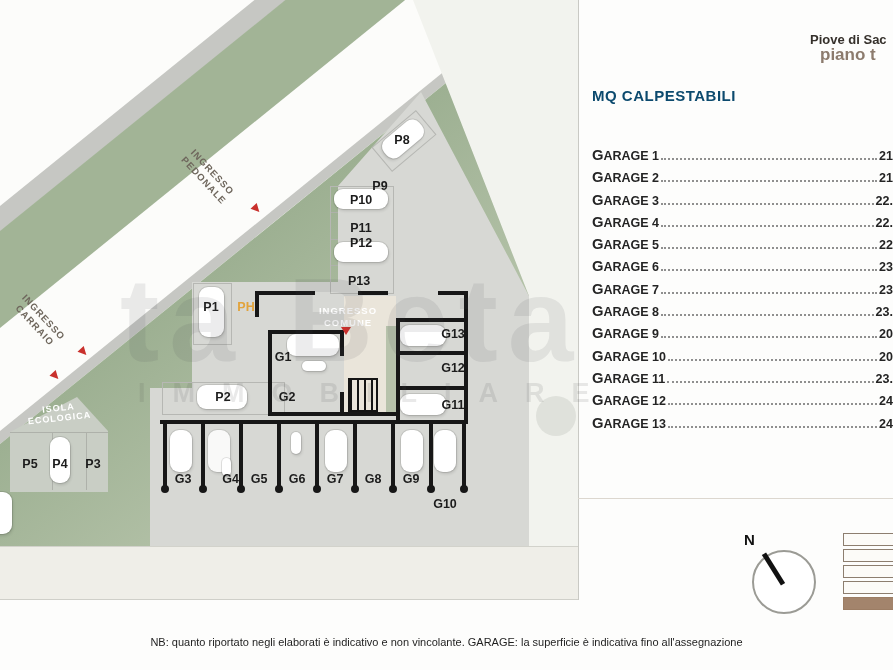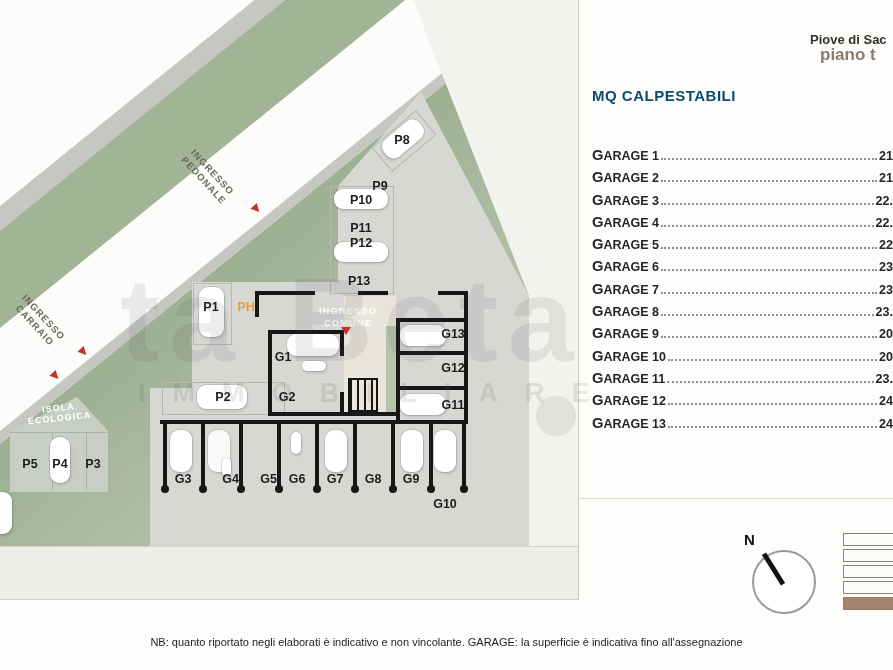--- a/index.html
+++ b/index.html
@@ -147,21 +147,21 @@
     <div class="car" style="left:434px;top:430px;width:22px;height:42px;z-index:4;"></div>
     <div class="car" style="left:287px;top:334px;width:52px;height:22px;z-index:4;"></div>
     <div class="car" style="left:302px;top:361px;width:24px;height:10px;z-index:4;"></div>
     <div class="car" style="left:400px;top:325px;width:46px;height:21px;z-index:4;"></div>
     <div class="car" style="left:400px;top:394px;width:46px;height:21px;z-index:4;"></div>
 
     <div class="plabel" style="left:270px;top:350px;width:26px;">G1</div>
     <div class="plabel" style="left:274px;top:390px;width:26px;">G2</div>
     <div class="plabel" style="left:165px;top:472px;width:36px;">G3</div>
     <div class="plabel" style="left:203px;top:472px;width:36px;text-align:right;">G4</div>
-    <div class="plabel" style="left:241px;top:472px;width:36px;text-align:right;">G5</div>
+    <div class="plabel" style="left:241px;top:472px;width:36px;">G5</div>
     <div class="plabel" style="left:279px;top:472px;width:36px;">G6</div>
     <div class="plabel" style="left:317px;top:472px;width:36px;">G7</div>
     <div class="plabel" style="left:355px;top:472px;width:36px;">G8</div>
     <div class="plabel" style="left:393px;top:472px;width:36px;">G9</div>
     <div class="plabel" style="left:427px;top:472px;width:36px;margin-top:25px;">G10</div>
     <div class="plabel" style="left:438px;top:398px;width:30px;">G11</div>
     <div class="plabel" style="left:438px;top:361px;width:30px;">G12</div>
     <div class="plabel" style="left:438px;top:327px;width:30px;">G13</div>
 
     <div class="abs" style="left:0;top:599px;width:578px;height:1px;background:#cfcfc9;z-index:7;"></div>

